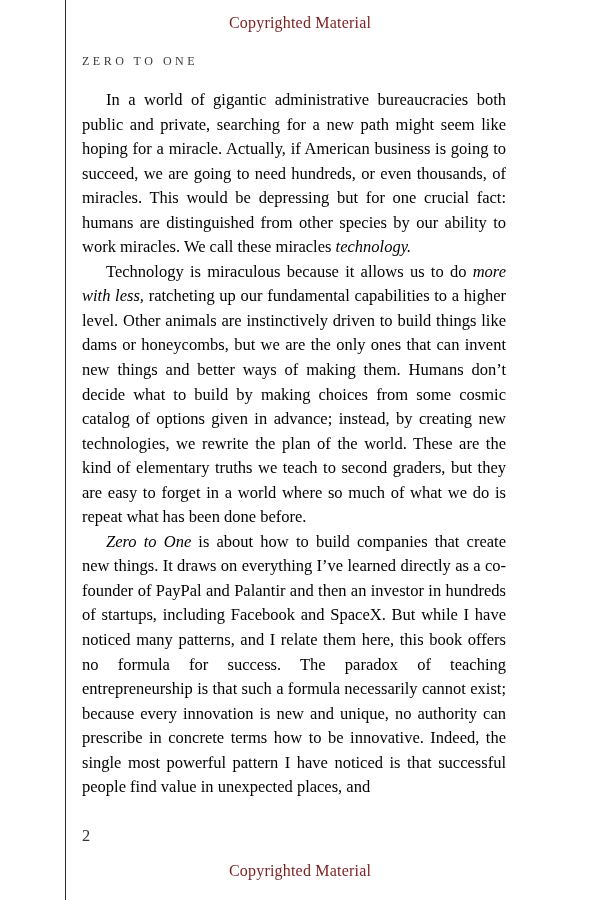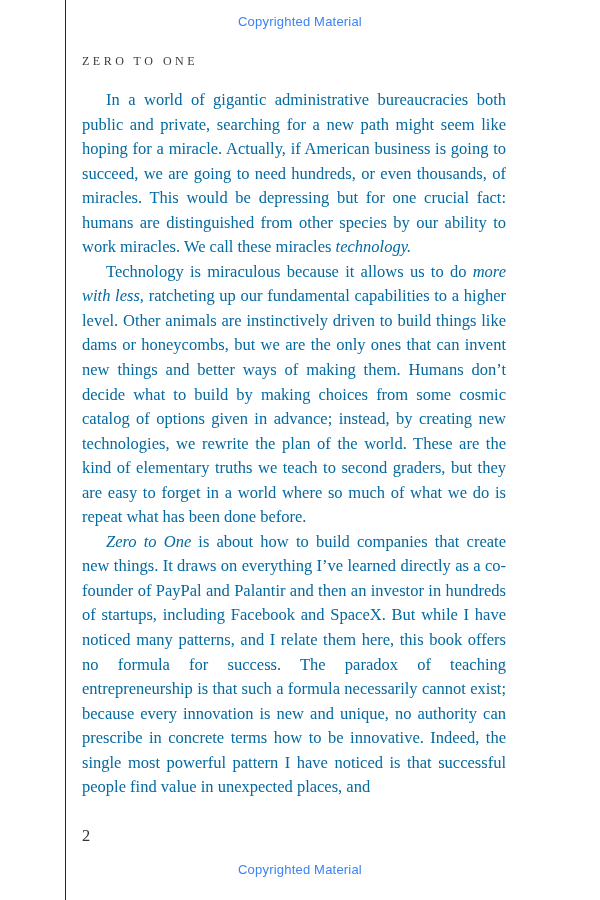--- a/index.html
+++ b/index.html
@@ -22,44 +22,44 @@
     top: 0;
     bottom: 0;
     width: 1px;
     background: #2b2b2b;
   }
   .watermark {
     position: absolute;
     left: 0;
     width: 100%;
     text-align: center;
-    font-family: Liberation Sans, sans-serif;
-    font-size: 13px;
-    color: #3b82f6;
+    font-family: Liberation Serif, serif;
+    font-size: 16px;
+    color: #7f1d1d;
     letter-spacing: 0.2px;
   }
   .watermark.top { top: 14px; }
   .watermark.bottom { top: 862px; }
   .running-head {
     position: absolute;
     left: 82px;
     top: 54px;
     font-size: 12px;
     letter-spacing: 3.5px;
     color: #3a3a3a;
   }
   .body-text {
     position: absolute;
     left: 82px;
     top: 88px;
     width: 424px;
     font-size: 16.5px;
     line-height: 24.55px;
     text-align: justify;
-    color: #0369a1;
+    color: #000000;
   }
   .body-text p {
     margin: 0;
     padding: 0;
     text-indent: 24px;
   }
   .it {
     font-style: italic;
   }
   .page-number {

